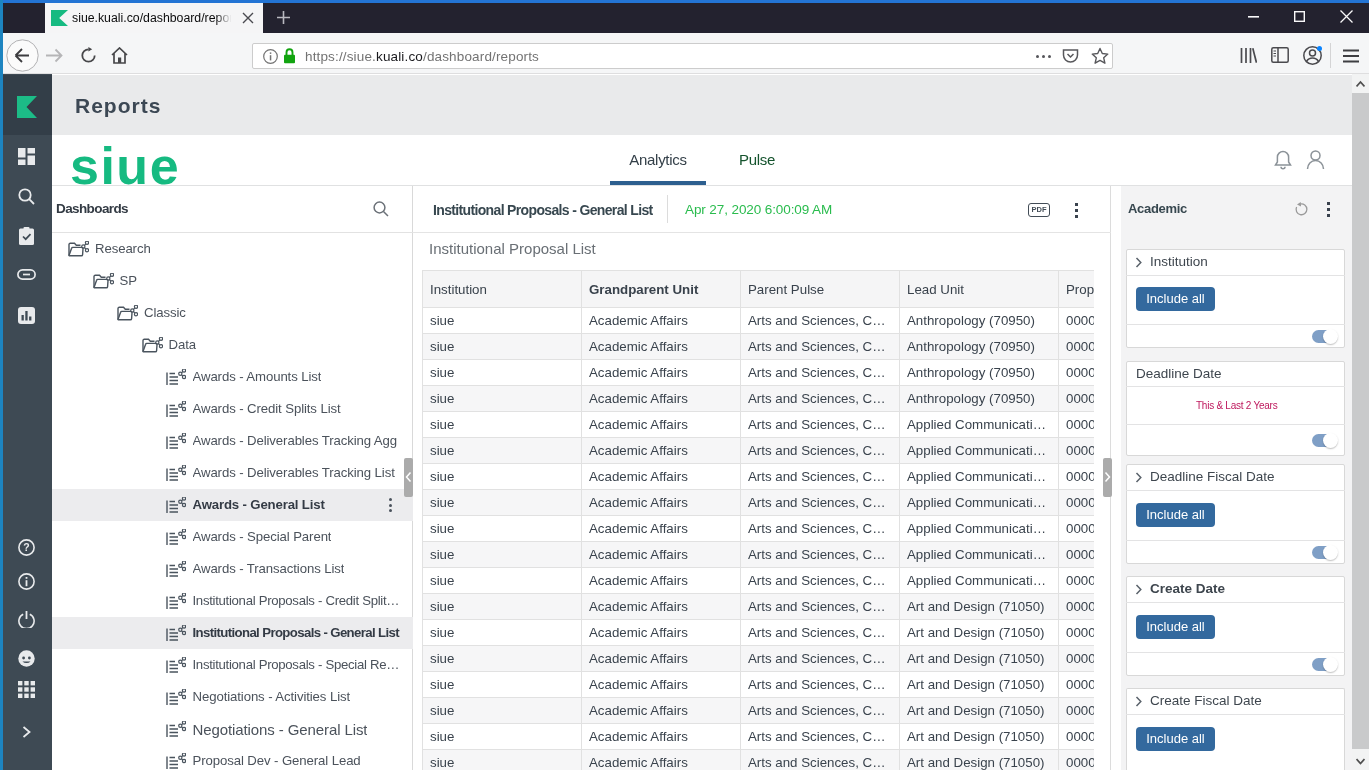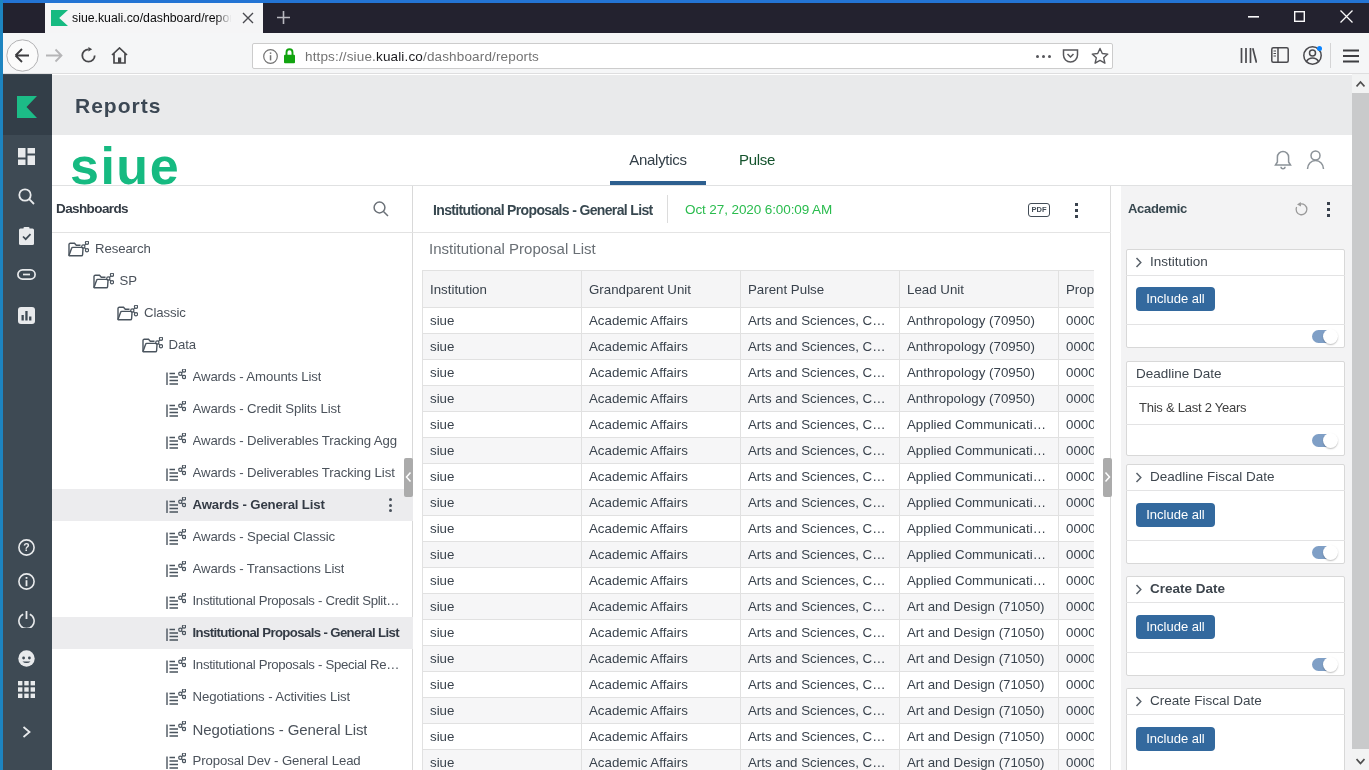--- a/index.html
+++ b/index.html
@@ -290,21 +290,21 @@
   </svg>
 <div class="abs" style="left:192.5px;top:497px;font-size:13.2px;letter-spacing:-0.15px;color:#343b45;font-weight:bold;white-space:nowrap;max-width:211.5px;overflow:hidden;">Awards - General List</div>
 <svg class="abs" style="left:166px;top:528.5px;" width="20" height="17" viewBox="0 0 20 17">
     <path d="M1,3.5 V16" stroke="#4a545e" stroke-width="1.4"></path>
     <path d="M3.5,4.5 H9 M3.5,8 H12 M3.5,11.5 H12 M3.5,15 H12" stroke="#4a545e" stroke-width="1.4"></path>
     <circle cx="14.3" cy="4.8" r="1.6" fill="none" stroke="#4a545e" stroke-width="1.2"></circle>
     <circle cx="18" cy="1.6" r="1.6" fill="none" stroke="#4a545e" stroke-width="1.2"></circle>
     <circle cx="18" cy="8" r="1.6" fill="none" stroke="#4a545e" stroke-width="1.2"></circle>
     <path d="M15.6,3.8 L16.8,2.4 M15.6,5.8 L16.8,7.2" stroke="#4a545e" stroke-width="1.2"></path>
   </svg>
-<div class="abs" style="left:192.5px;top:529px;font-size:13.2px;letter-spacing:-0.1px;color:#4b525b;white-space:nowrap;max-width:211.5px;overflow:hidden;">Awards - Special Classic</div>
+<div class="abs" style="left:192.5px;top:529px;font-size:13.2px;letter-spacing:-0.1px;color:#4b525b;white-space:nowrap;max-width:211.5px;overflow:hidden;">Awards - Special Parent</div>
 <svg class="abs" style="left:166px;top:560.5px;" width="20" height="17" viewBox="0 0 20 17">
     <path d="M1,3.5 V16" stroke="#4a545e" stroke-width="1.4"></path>
     <path d="M3.5,4.5 H9 M3.5,8 H12 M3.5,11.5 H12 M3.5,15 H12" stroke="#4a545e" stroke-width="1.4"></path>
     <circle cx="14.3" cy="4.8" r="1.6" fill="none" stroke="#4a545e" stroke-width="1.2"></circle>
     <circle cx="18" cy="1.6" r="1.6" fill="none" stroke="#4a545e" stroke-width="1.2"></circle>
     <circle cx="18" cy="8" r="1.6" fill="none" stroke="#4a545e" stroke-width="1.2"></circle>
     <path d="M15.6,3.8 L16.8,2.4 M15.6,5.8 L16.8,7.2" stroke="#4a545e" stroke-width="1.2"></path>
   </svg>
 <div class="abs" style="left:192.5px;top:561px;font-size:13.2px;letter-spacing:-0.1px;color:#4b525b;white-space:nowrap;max-width:211.5px;overflow:hidden;">Awards - Transactions List</div>
 <svg class="abs" style="left:166px;top:592.5px;" width="20" height="17" viewBox="0 0 20 17">
@@ -368,42 +368,42 @@
     <span style="position:absolute;width:3px;height:3px;border-radius:50%;background:#4a525c;top:11px;"></span>
   </div>
 
 <div class="abs" style="left:404px;top:458px;width:9px;height:39px;background:#ababab;border-radius:2px;"></div>
 <svg class="abs" style="left:405px;top:471px;" width="7" height="12" viewBox="0 0 7 12">
     <path d="M5.5,1.5 L1.5,6 L5.5,10.5" fill="none" stroke="#fff" stroke-width="1.5"></path>
   </svg>
 
 <div class="abs" style="left:433px;top:202px;font-size:14px;letter-spacing:-0.65px;font-weight:bold;color:#37474f;">Institutional Proposals - General List</div>
 <div class="abs" style="left:667px;top:195px;width:1px;height:28px;background:#dcdcdc;"></div>
-<div class="abs" style="left:685px;top:202px;font-size:13.5px;letter-spacing:-0.1px;color:#2abc4e;">Oct 27, 2020 6:00:09 AM</div>
+<div class="abs" style="left:685px;top:202px;font-size:13.5px;letter-spacing:-0.1px;color:#2abc4e;">Apr 27, 2020 6:00:09 AM</div>
 <div class="abs" style="left:1028px;top:203px;width:22px;height:14px;border:1.5px solid #424c56;border-radius:3px;font-size:7.5px;font-weight:bold;color:#424c56;text-align:center;line-height:11px;">PDF</div>
 <div class="abs" style="left:1075px;top:203px;">
     <span style="position:absolute;width:3px;height:3px;background:#39424e;top:0;"></span>
     <span style="position:absolute;width:3px;height:3px;background:#39424e;top:6px;"></span>
     <span style="position:absolute;width:3px;height:3px;background:#39424e;top:12px;"></span>
   </div>
 <div class="abs" style="left:413px;top:232px;width:698px;height:1px;background:#e4e4e4;"></div>
 <div class="abs" style="left:429px;top:240px;font-size:15px;color:#696f75;">Institutional Proposal List</div>
 <div class="abs" id="tablewrap" style="left:422px;top:270px;width:672px;height:500px;overflow:hidden;">
     <table style="border-collapse:collapse;table-layout:fixed;width:836px;font-size:13.3px;color:#3a434d;">
 <colgroup>
         <col style="width:159px">
         <col style="width:159px">
         <col style="width:159px">
         <col style="width:159px">
         <col style="width:200px">
       </colgroup>
 <tbody>
         <tr style="background:#f5f5f6;height:37px;">
           <th style="font-weight:normal;text-align:left;">Institution</th>
-          <th style="font-weight:normal;text-align:left;">Grandparent Unit</th>
+          <th style="font-weight:bold;text-align:left;">Grandparent Unit</th>
           <th style="font-weight:normal;text-align:left;">Parent Pulse</th>
           <th style="font-weight:normal;text-align:left;">Lead Unit</th>
           <th style="font-weight:normal;text-align:left;">Prop</th>
         </tr>
 <tr style="background:#fff;">
           <td>siue</td>
           <td>Academic Affairs</td>
           <td>Arts and Sciences, C…</td>
           <td>Anthropology (70950)</td>
           <td>0000</td>
@@ -552,21 +552,21 @@
     <path d="M1.5,1 L5.8,5.5 L1.5,10" fill="none" stroke="#5a626b" stroke-width="1.5"></path>
   </svg>
 <div class="abs" style="left:1150px;top:254.0px;font-size:13.5px;color:#3e464e;">Institution</div>
 <div class="abs" style="left:1136px;top:287px;width:79px;height:24px;background:#33699e;border-radius:4px;color:#fff;font-size:13px;text-align:center;line-height:24px;">Include all</div>
 <div class="abs" style="left:1126px;top:324px;width:219px;height:1px;background:#e3e3e4;"></div>
 <div class="abs" style="left:1312px;top:330.0px;width:25px;height:13px;background:#7f9fc6;border-radius:7px;"></div>
 <div class="abs" style="left:1323px;top:329.0px;width:15px;height:15px;background:#fff;border-radius:50%;box-shadow:0 1px 1.5px rgba(0,0,0,0.25);"></div>
 <div class="abs" style="left:1126px;top:361px;width:219px;height:95px;background:#fff;border:1px solid #d8d8d8;border-radius:2px;"></div>
 <div class="abs" style="left:1126px;top:386px;width:219px;height:1px;background:#e3e3e4;"></div>
 <div class="abs" style="left:1136px;top:365.5px;font-size:13.5px;color:#3e464e;">Deadline Date</div>
-<div class="abs" style="left:1139px;top:400px;font-size:13px;letter-spacing:-0.25px;color:#404040;">This &amp; Last 2 Years</div>
+<div class="abs" style="left:1196px;top:400px;font-size:10px;letter-spacing:-0.25px;color:#be185d;">This &amp; Last 2 Years</div>
 <div class="abs" style="left:1126px;top:424px;width:219px;height:1px;background:#e3e3e4;"></div>
 <div class="abs" style="left:1312px;top:433.5px;width:25px;height:13px;background:#7f9fc6;border-radius:7px;"></div>
 <div class="abs" style="left:1323px;top:432.5px;width:15px;height:15px;background:#fff;border-radius:50%;box-shadow:0 1px 1.5px rgba(0,0,0,0.25);"></div>
 <div class="abs" style="left:1126px;top:464px;width:219px;height:100px;background:#fff;border:1px solid #d8d8d8;border-radius:2px;"></div>
 <div class="abs" style="left:1126px;top:490px;width:219px;height:1px;background:#e3e3e4;"></div>
 <svg class="abs" style="left:1135px;top:472.0px;" width="7" height="11" viewBox="0 0 7 11">
     <path d="M1.5,1 L5.8,5.5 L1.5,10" fill="none" stroke="#5a626b" stroke-width="1.5"></path>
   </svg>
 <div class="abs" style="left:1150px;top:469.0px;font-size:13.5px;color:#3e464e;">Deadline Fiscal Date</div>
 <div class="abs" style="left:1136px;top:503px;width:79px;height:24px;background:#33699e;border-radius:4px;color:#fff;font-size:13px;text-align:center;line-height:24px;">Include all</div>

